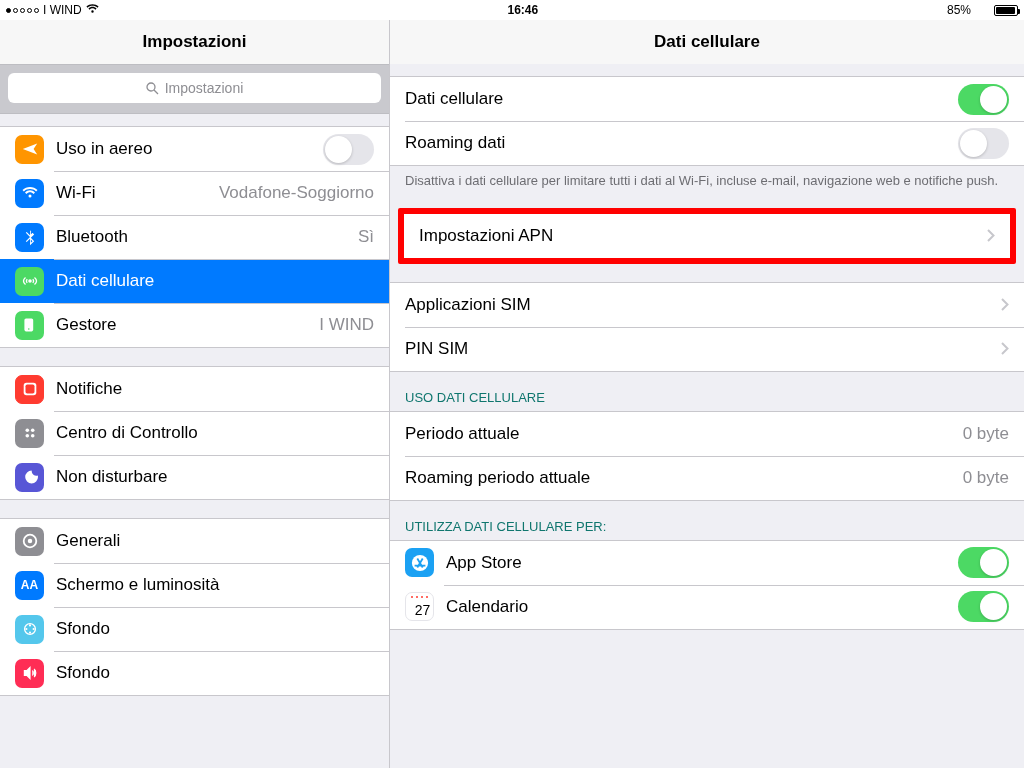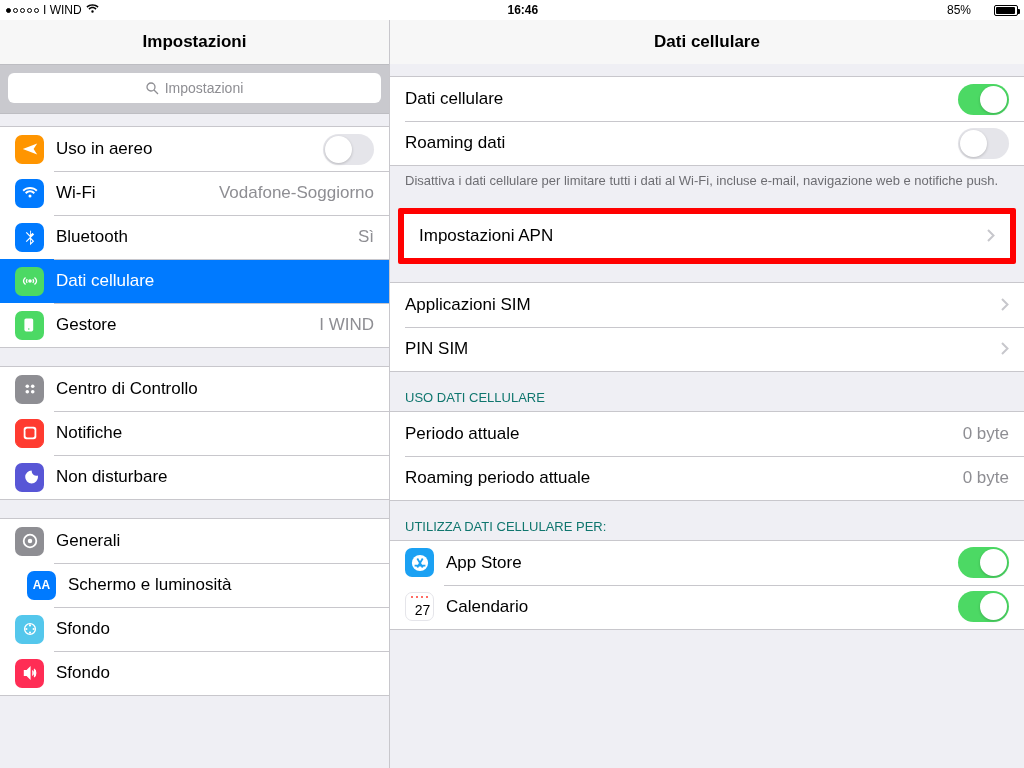--- a/index.html
+++ b/index.html
@@ -149,21 +149,21 @@
 
 .ic-airplane { background:#ff9500; }
 .ic-wifi { background:#007aff; }
 .ic-bt { background:#007aff; }
 .ic-cell { background:#4cd964; }
 .ic-carrier { background:#4cd964; }
 .ic-notif { background:#ff3b30; border:1px solid #ff3b30; }
 .ic-control { background:#8e8e93; }
 .ic-dnd { background:#5856d6; }
 .ic-general { background:#8e8e93; }
-.ic-display { background:#007aff;margin-left:12px; }
+.ic-display { background:#007aff; }
 .ic-wallpaper { background:#54c7ec; }
 .ic-sound { background:#ff2d55; }
 .ic-appstore { background:#1ba1f3; }
 .ic-calendar { background:#fff; border:1px solid #e5e5ea; }
 
 </style>
 </head>
 <body>
 
 <div class="status-bar">
@@ -259,39 +259,39 @@
               </span>
               <span class="row-label">Gestore</span>
               <span class="row-spacer"></span>
               <span class="row-value">I WIND</span>
             </div>
           </div>
         </div>
         <div class="group">
           <div class="list">
             <div class="row">
+              <span class="row-icon ic-notif">
+                <svg viewBox="0 0 20 20" width="18" height="18">
+                  <rect x="3" y="3" width="14" height="14" rx="3" fill="#fff"></rect>
+                  <rect x="5" y="5" width="10" height="10" rx="2" fill="#ff3b30"></rect>
+                </svg>
+              </span>
+              <span class="row-label">Notifiche</span>
+              <span class="row-spacer"></span>
+            </div>
+            <div class="row">
               <span class="row-icon ic-control">
                 <svg viewBox="0 0 20 20" width="18" height="18">
                   <circle cx="7" cy="7" r="2" fill="#fff"></circle>
                   <circle cx="13" cy="7" r="2" fill="#fff"></circle>
                   <circle cx="7" cy="13" r="2" fill="#fff"></circle>
                   <circle cx="13" cy="13" r="2" fill="#fff"></circle>
                 </svg>
               </span>
               <span class="row-label">Centro di Controllo</span>
-              <span class="row-spacer"></span>
-            </div>
-            <div class="row">
-              <span class="row-icon ic-notif">
-                <svg viewBox="0 0 20 20" width="18" height="18">
-                  <rect x="3" y="3" width="14" height="14" rx="3" fill="#fff"></rect>
-                  <rect x="5" y="5" width="10" height="10" rx="2" fill="#ff3b30"></rect>
-                </svg>
-              </span>
-              <span class="row-label">Notifiche</span>
               <span class="row-spacer"></span>
             </div>
             <div class="row">
               <span class="row-icon ic-dnd">
                 <svg viewBox="0 0 20 20" width="16" height="16">
                   <path fill="#fff" d="M12 2a8 8 0 108 8c0-.7-.1-1.3-.2-1.9A6 6 0 0112 2z"></path>
                 </svg>
               </span>
               <span class="row-label">Non disturbare</span>
               <span class="row-spacer"></span>

